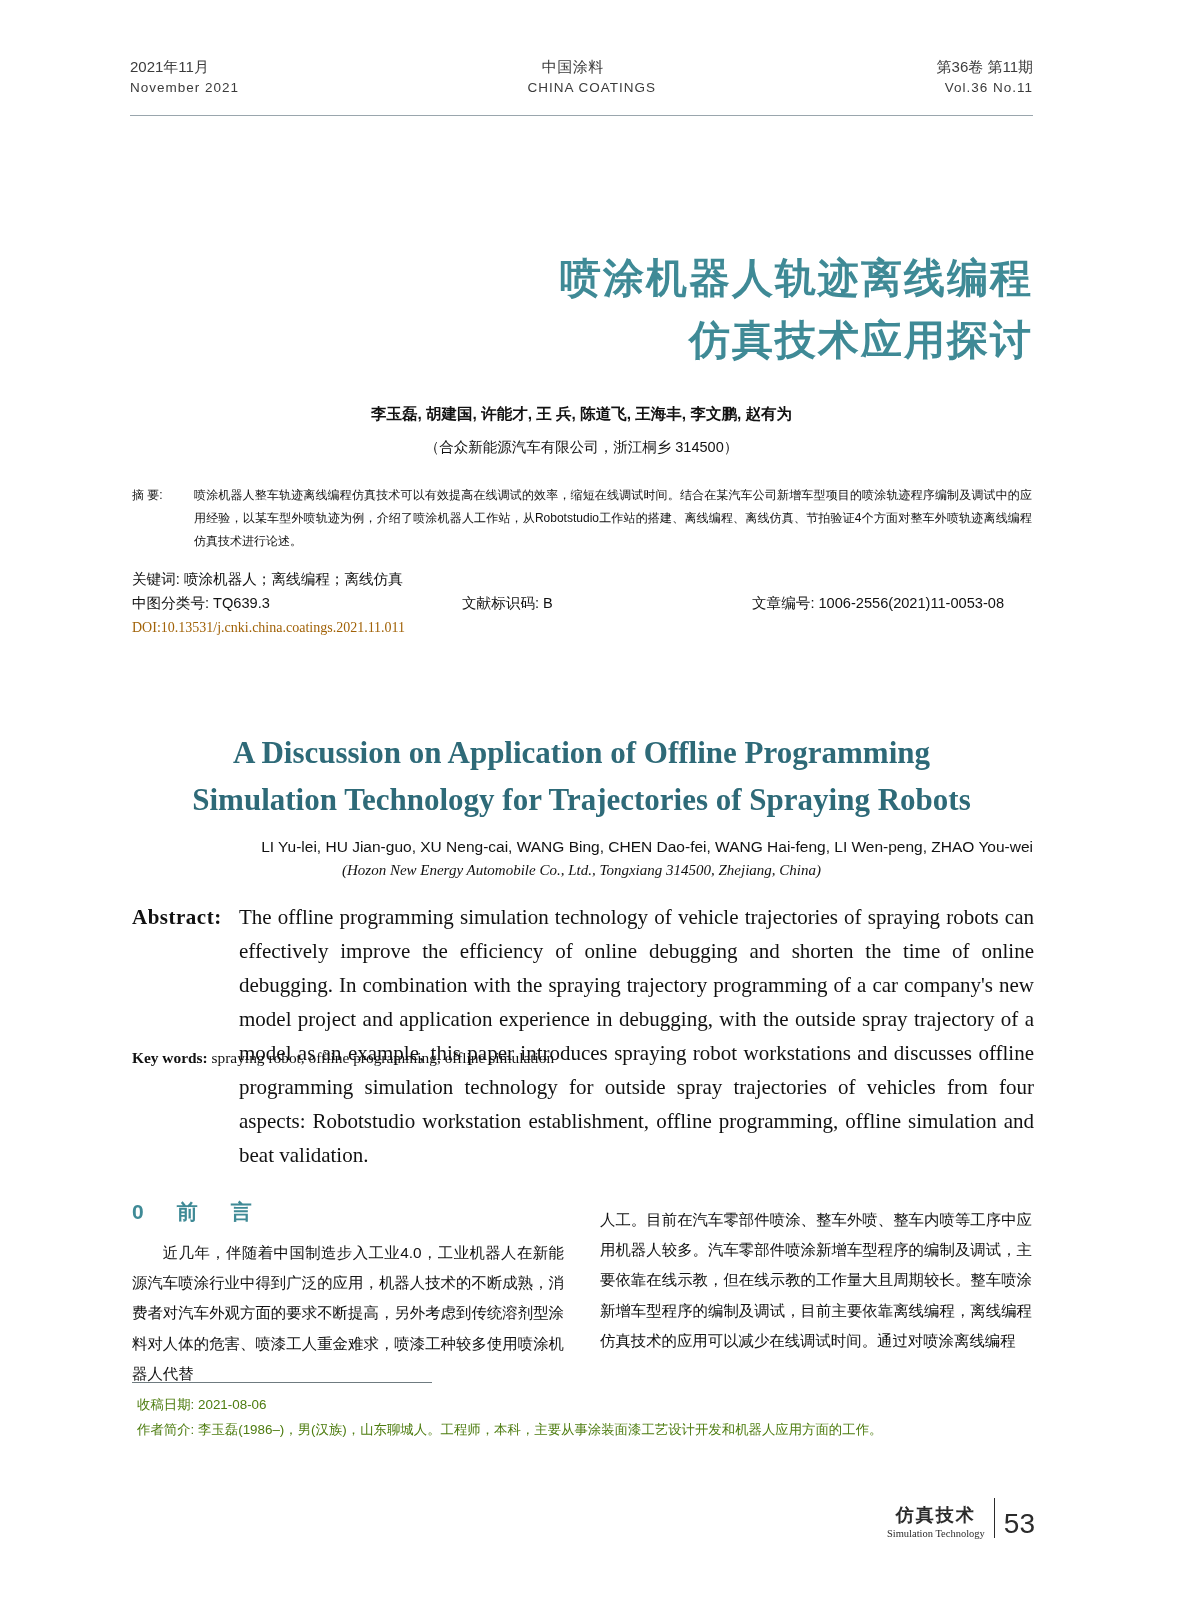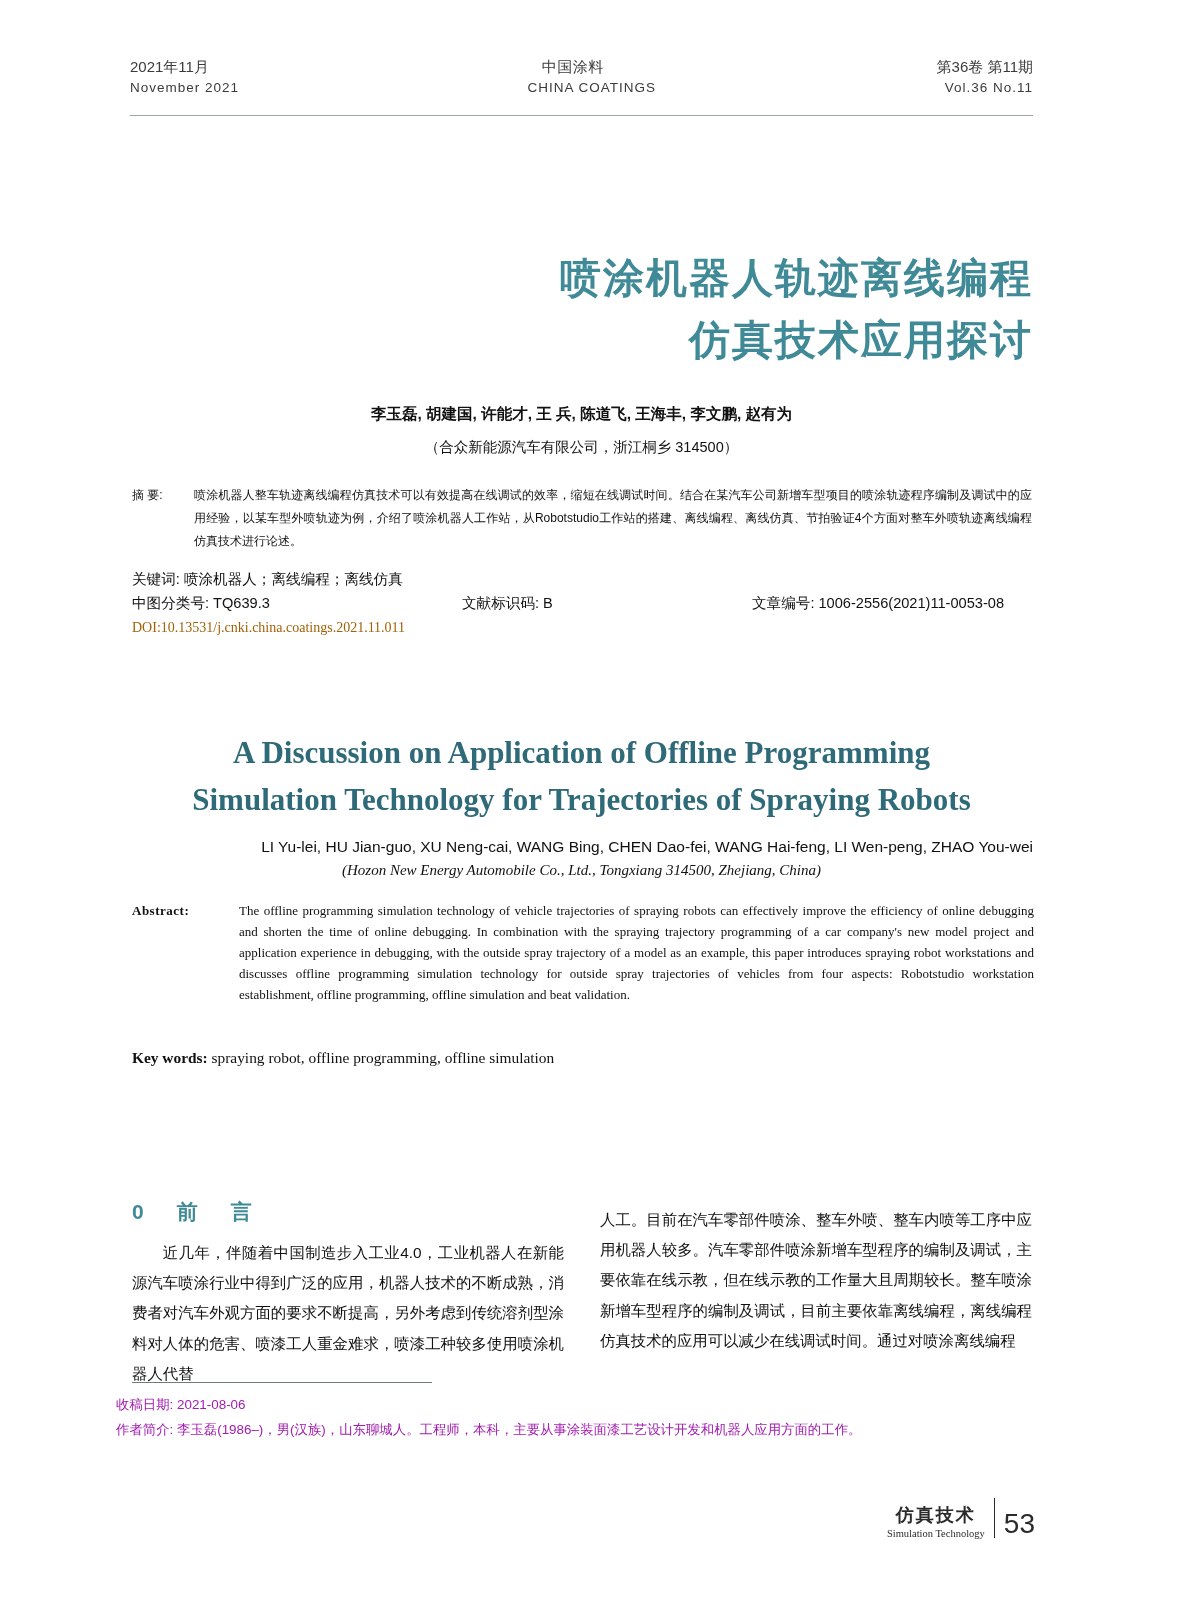--- a/index.html
+++ b/index.html
@@ -169,21 +169,21 @@
     font-style: italic;
     font-family: "Liberation Serif", serif;
     color: #111;
   }
   .abs-en {
     position: absolute;
     left: 132px;
     top: 900px;
     width: 902px;
     font-family: "Liberation Serif", serif;
-    font-size: 13px;
+    font-size: 21px;
     line-height: 1.62;
     color: #111;
   }
   .abs-en .lbl {
     float: left;
     font-weight: bold;
     letter-spacing: 0.5px;
   }
   .abs-en .body {
     margin-left: 107px;
@@ -229,26 +229,26 @@
   .foot-rule {
     position: absolute;
     left: 132px;
     top: 1382px;
     width: 300px;
     height: 1px;
     background: #6f7b80;
   }
   .footnote {
     position: absolute;
-    left: 116px;
+    left: 137px;
     top: 1392px;
     width: 900px;
     font-size: 13.4px;
     line-height: 1.9;
-    color: #a21caf;
+    color: #4d7c0f;
   }
 
   
   .footer {
     position: absolute;
     right: 152px;
     bottom: 60px;
     display: flex;
     align-items: flex-end;
     gap: 9px;

